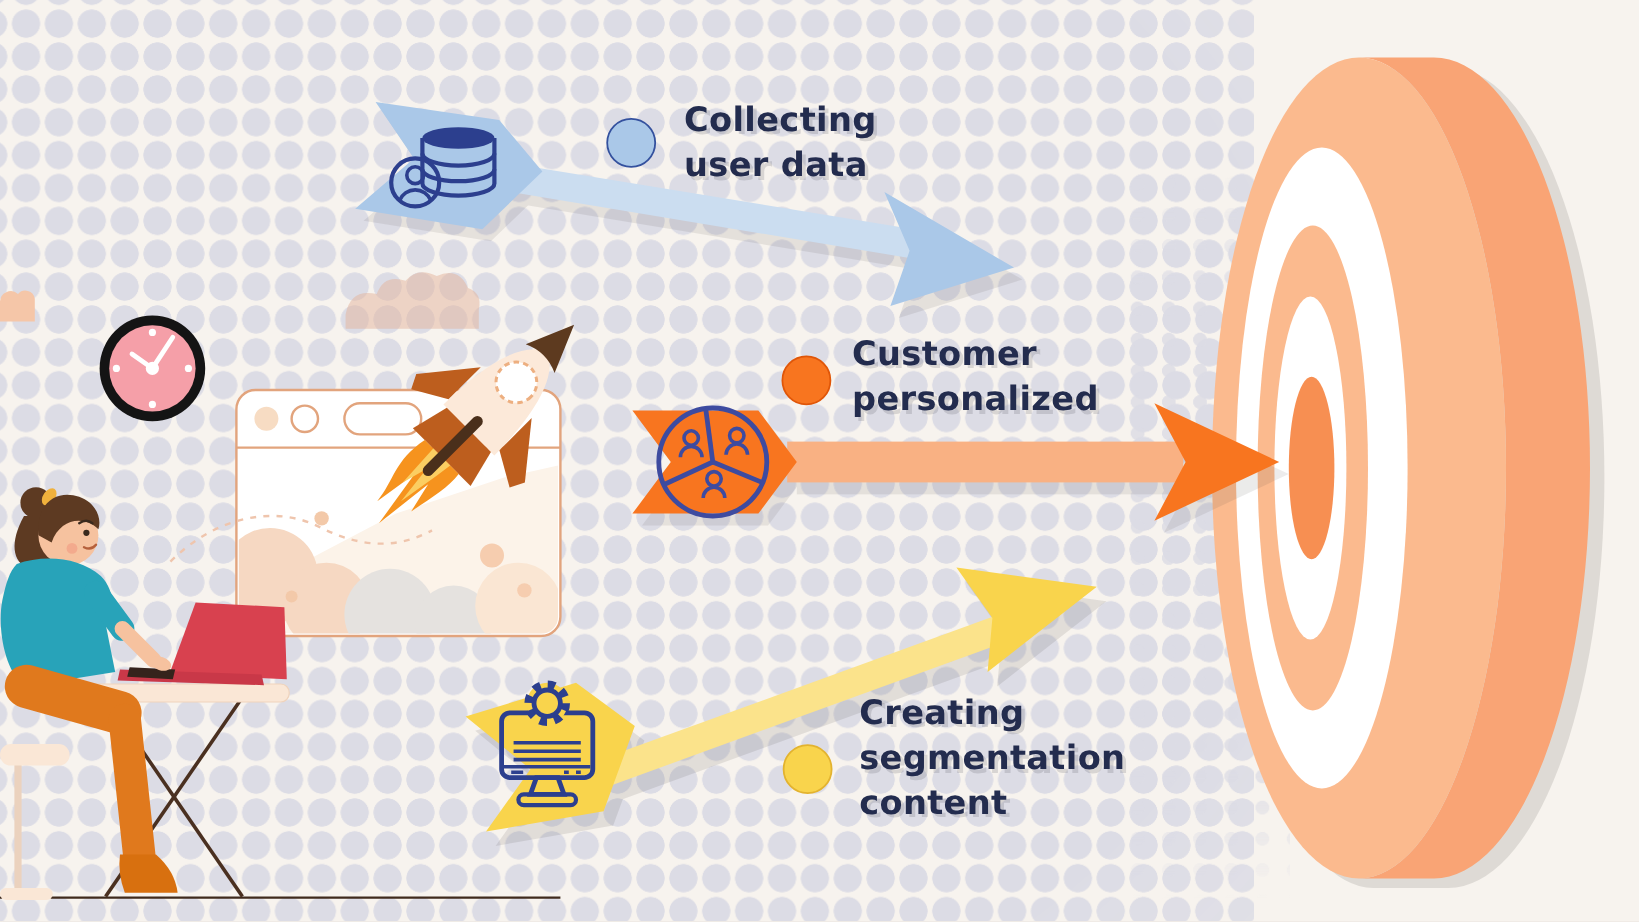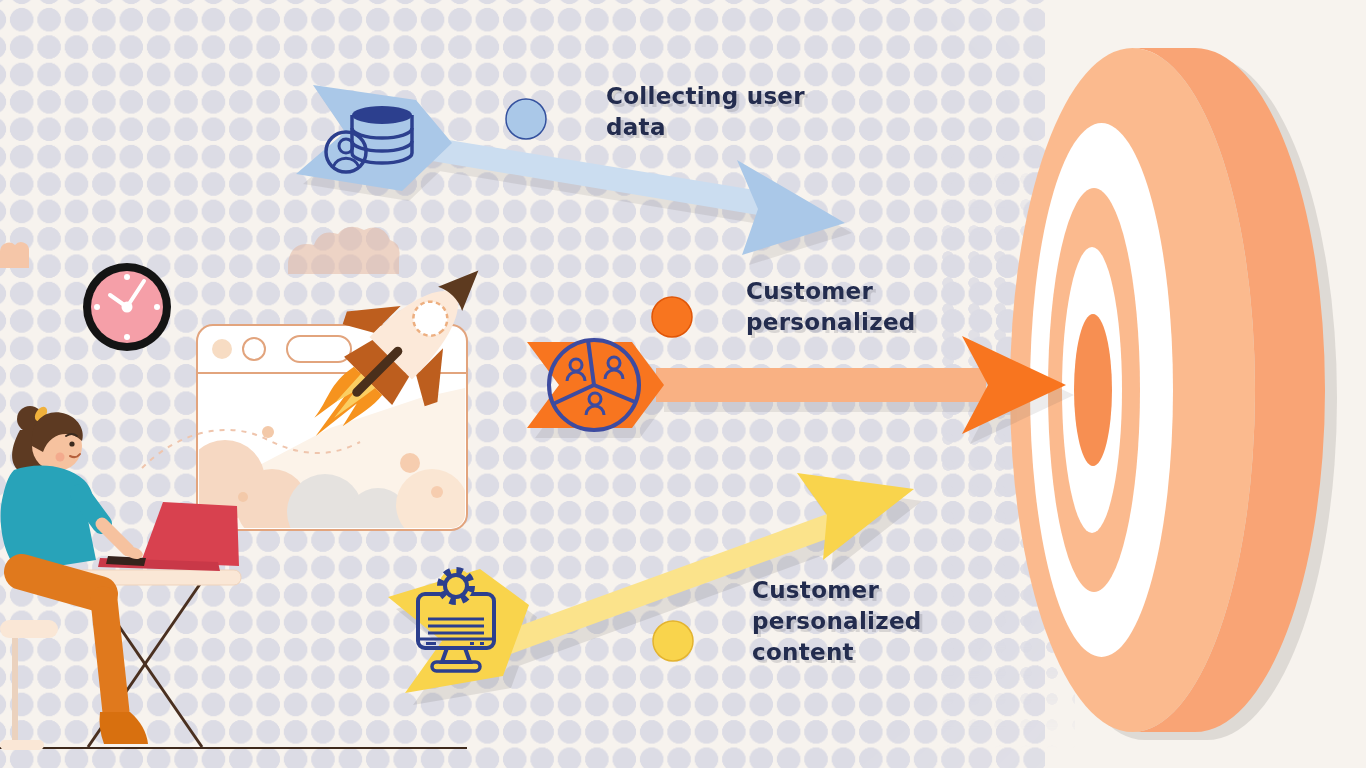--- a/index.html
+++ b/index.html
@@ -16,22 +16,22 @@
   }
   .dots-side{
     position:absolute;left:935px;top:140px;width:140px;height:610px;opacity:.8;
     background-image:radial-gradient(circle,#dcdce5 5.5px,rgba(220,220,229,0) 6px);
     background-size:26px 26px;
     -webkit-mask-image:linear-gradient(to bottom,transparent,#000 18%,#000 82%,transparent);
     mask-image:linear-gradient(to bottom,transparent,#000 18%,#000 82%,transparent);
   }
   .scene{position:absolute;left:0;top:0;}
   .step-label{
-    position:absolute;font-weight:bold;font-size:23px;line-height:1.34;
-    color:#232c4e;text-shadow:3px 3px 0 rgba(80,76,90,.18);letter-spacing:.3px;margin-left:36px;
+    position:absolute;font-weight:bold;font-size:28px;line-height:1.34;
+    color:#232c4e;text-shadow:3px 3px 0 rgba(80,76,90,.18);letter-spacing:.3px;
   }
   .label-1{left:570px;top:81px;width:210px;}
   .label-2{left:710px;top:276px;width:262px;}
   .label-3{left:716px;top:575px;width:262px;}
   .bullet{position:absolute;width:46px;height:46px;}
   .bullet-1{left:503px;top:96px;}
   .bullet-2{left:649px;top:294px;}
   .bullet-3{left:650px;top:618px;}
   .nv{stroke:#2c3f8e;fill:none;}
 </style>
@@ -225,15 +225,15 @@
   </svg>
   <svg class="bullet bullet-2" viewBox="0 0 46 46">
     <circle cx="23" cy="23" r="20" stroke="#e05608" stroke-width="1.5" fill="#f8751f"></circle>
   </svg>
   <svg class="bullet bullet-3" viewBox="0 0 46 46">
     <circle cx="23" cy="23" r="20" stroke="#e3b32f" stroke-width="1.5" fill="#f9d44c"></circle>
   </svg>
 
   <div class="step-label label-1">Collecting user data</div>
   <div class="step-label label-2">Customer personalized</div>
-  <div class="step-label label-3">Customer personalized content</div>
+  <div class="step-label label-3">Creating segmentation content</div>
 
 </div>
 
 </body></html>

